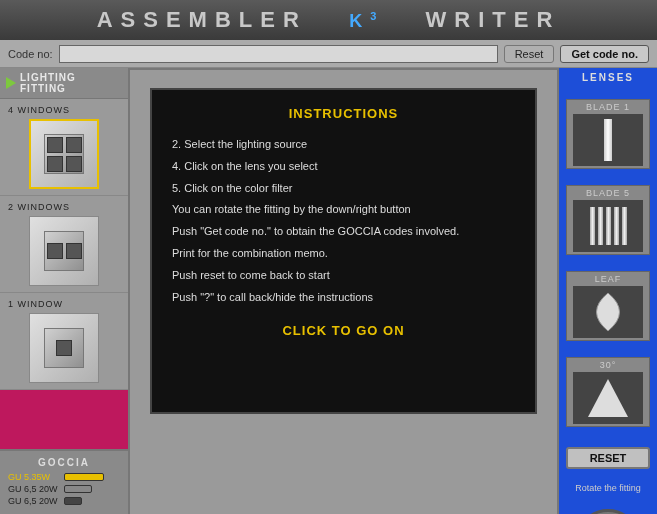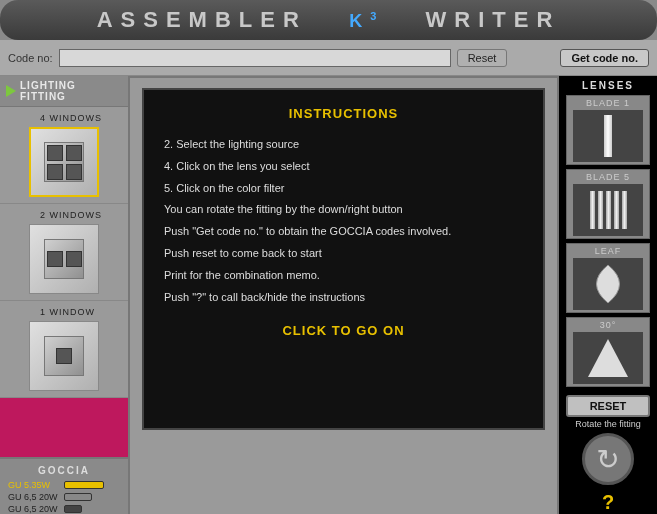--- a/index.html
+++ b/index.html
@@ -13,40 +13,39 @@
       position: relative;
     }
 
     
     .header {
       background: linear-gradient(to bottom, #5a5a5a, #3a3a3a);
       height: 40px;
       display: flex;
       align-items: center;
       justify-content: center;
-      border-radius: 18px;
     }
     .header-title {
       color: #c8c8c8;
       font-size: 22px;
       letter-spacing: 8px;
       font-weight: bold;
     }
     .header-title .k3 {
       color: #4af;
       font-size: 18px;
     }
     .header-title .k3 sup {
       font-size: 11px;
     }
 
     
     .codebar {
       background: #aaa;
-      height: 36px;
+      height: 28px;
       display: flex;
       align-items: center;
       padding: 0 8px;
       gap: 6px;
       border-bottom: 1px solid #888;
     }
     .codebar-label {
       color: #333;
       font-size: 11px;
       white-space: nowrap;
@@ -70,21 +69,20 @@
     }
     .codebar-getcode {
       background: #c8c8c8;
       border: 1px solid #555;
       border-radius: 3px;
       padding: 2px 10px;
       font-size: 11px;
       cursor: pointer;
       font-weight: bold;
       color: #111;
-      margin-left: 47px;
     }
 
     
     .main {
       display: flex;
       height: calc(514px - 40px - 28px);
     }
 
     
     .left-panel {
@@ -125,21 +123,20 @@
       display: flex;
       flex-direction: column;
       align-items: center;
     }
     .fitting-label {
       color: #222;
       font-size: 9px;
       letter-spacing: 1px;
       margin-bottom: 4px;
       align-self: flex-start;
-      margin-left: 32px;
     }
     .fitting-box {
       width: 70px;
       height: 70px;
       background: linear-gradient(135deg, #e0e0e0, #b0b0b0);
       border: 1px solid #888;
       display: flex;
       align-items: center;
       justify-content: center;
       position: relative;
@@ -211,21 +208,21 @@
 
     
     .instructions-overlay {
       position: absolute;
       top: 0;
       left: 0;
       right: 0;
       bottom: 80px;
       background: #111;
       border: 2px solid #444;
-      margin: 12px;
+      margin: 20px;
       z-index: 10;
       padding: 16px 20px;
       overflow-y: auto;
     }
     .instructions-title {
       color: #e8c000;
       font-size: 13px;
       font-weight: bold;
       text-align: center;
       margin-bottom: 14px;
@@ -289,26 +286,27 @@
     .color-filters-label {
       color: #333;
       font-size: 10px;
       letter-spacing: 2px;
       font-weight: bold;
     }
 
     
     .right-panel {
       width: 100px;
-      background: #000000;
+      background: #1d4ed8;
       border-left: 2px solid #777;
       display: flex;
       flex-direction: column;
       align-items: center;
       padding: 4px;
+      gap: 12px;
     }
     .lenses-title {
       color: #ddd;
       font-size: 10px;
       letter-spacing: 2px;
       font-weight: bold;
       margin-bottom: 4px;
     }
     .lens-item {
       width: 84px;
@@ -489,22 +487,22 @@
   <div class="center-panel">
 
     <div class="instructions-overlay">
       <div class="instructions-title">INSTRUCTIONS</div>
       <div class="instructions-text">
         <p>2. Select the lighting source</p>
         <p>4. Click on the lens you select</p>
         <p>5. Click on the color filter</p>
         <p>You can rotate the fitting by the down/right button</p>
         <p>Push "Get code no." to obtain the GOCCIA codes involved.</p>
+        <p>Print for the combination memo.</p>
         <p>Push reset to come back to start</p>
-        <p>Print for the combination memo.</p>
         <p>Push "?" to call back/hide the instructions</p>
       </div>
       <div class="click-to-go">CLICK TO GO ON</div>
     </div>
 
     <div class="color-filters-area">
       <div class="color-filters-row">
         <div class="color-filter-btn color-filter-blue"></div>
         <div class="color-filter-btn color-filter-red"></div>
         <div class="color-filter-btn color-filter-orange"></div>

